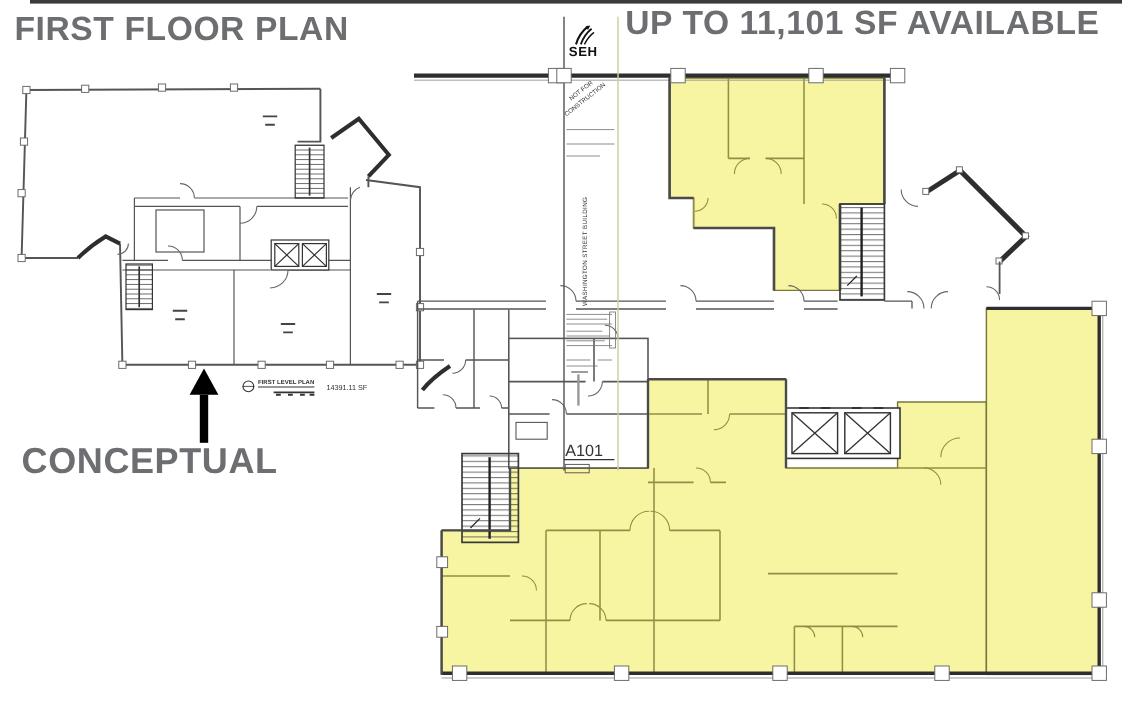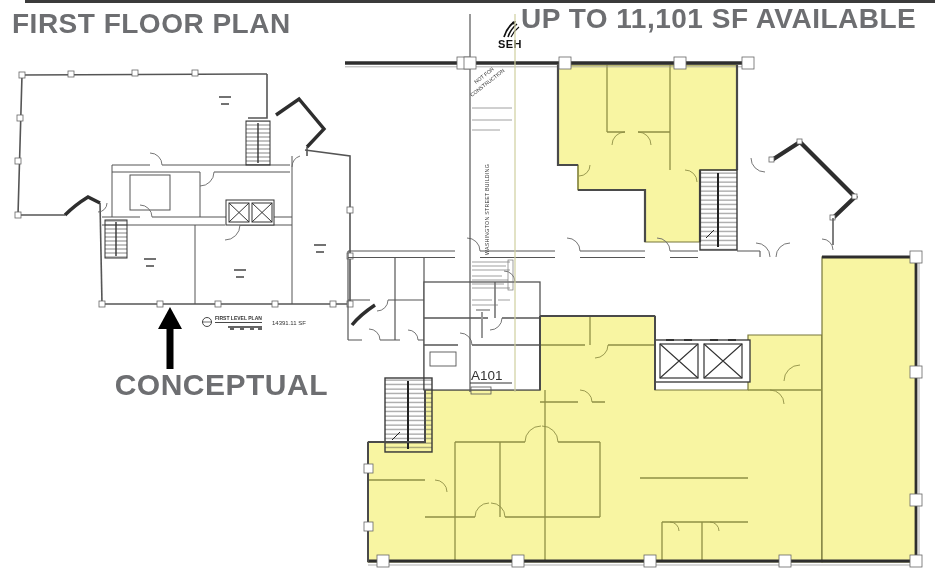--- a/index.html
+++ b/index.html
@@ -11,25 +11,25 @@
     position:relative;width:940px;height:588px;background:#ffffff;overflow:hidden;
     font-family:"Liberation Sans", sans-serif;
   }
   .topline{position:absolute;left:25px;top:0;width:910px;height:2.5px;background:#3b3b3b;}
   .heading{
     position:absolute;color:var(--heading);font-weight:700;font-size:28px;
     letter-spacing:0.5px;white-space:nowrap;
   }
   .heading-left{left:12px;top:8px;}
   .heading-right{left:521px;top:3px;}
-  .seh-logo{position:absolute;left:493px;top:21px;width:34px;text-align:center;}
+  .seh-logo{position:absolute;left:469px;top:21px;width:34px;text-align:center;}
   .seh-logo .mark{display:block;margin:0 auto;}
   .seh-logo .word{display:block;font-weight:700;font-size:11px;color:#111;letter-spacing:0.5px;line-height:10px;}
   .annotation{
-    position:absolute;left:18px;top:366px;width:310px;text-align:right;
+    position:absolute;left:18px;top:366px;width:310px;text-align:left;
     color:var(--heading);font-weight:700;font-size:30px;line-height:37px;letter-spacing:0.5px;
   }
   .annotation div{white-space:nowrap;}
   svg{position:absolute;}
   svg text{font-family:"Liberation Sans", sans-serif;}
   .wall{stroke:#4a4a4a;fill:none;}
   .thin{stroke:#555;fill:none;}
   .yfill{fill:var(--highlight);stroke:#77773a;stroke-width:1.2;}
   .part{stroke:#8f8f45;fill:none;stroke-width:1.3;}
   .arc{stroke:#666;fill:none;stroke-width:0.9;}

